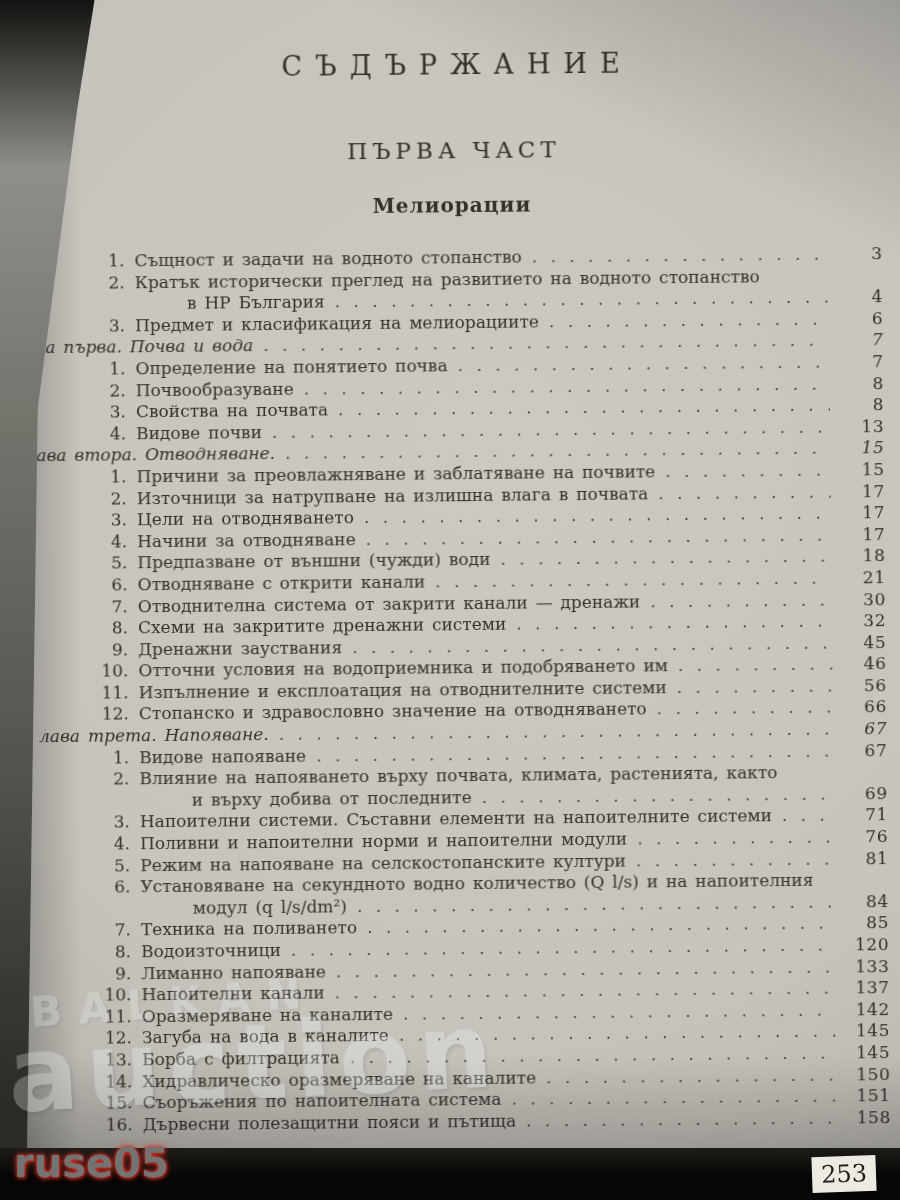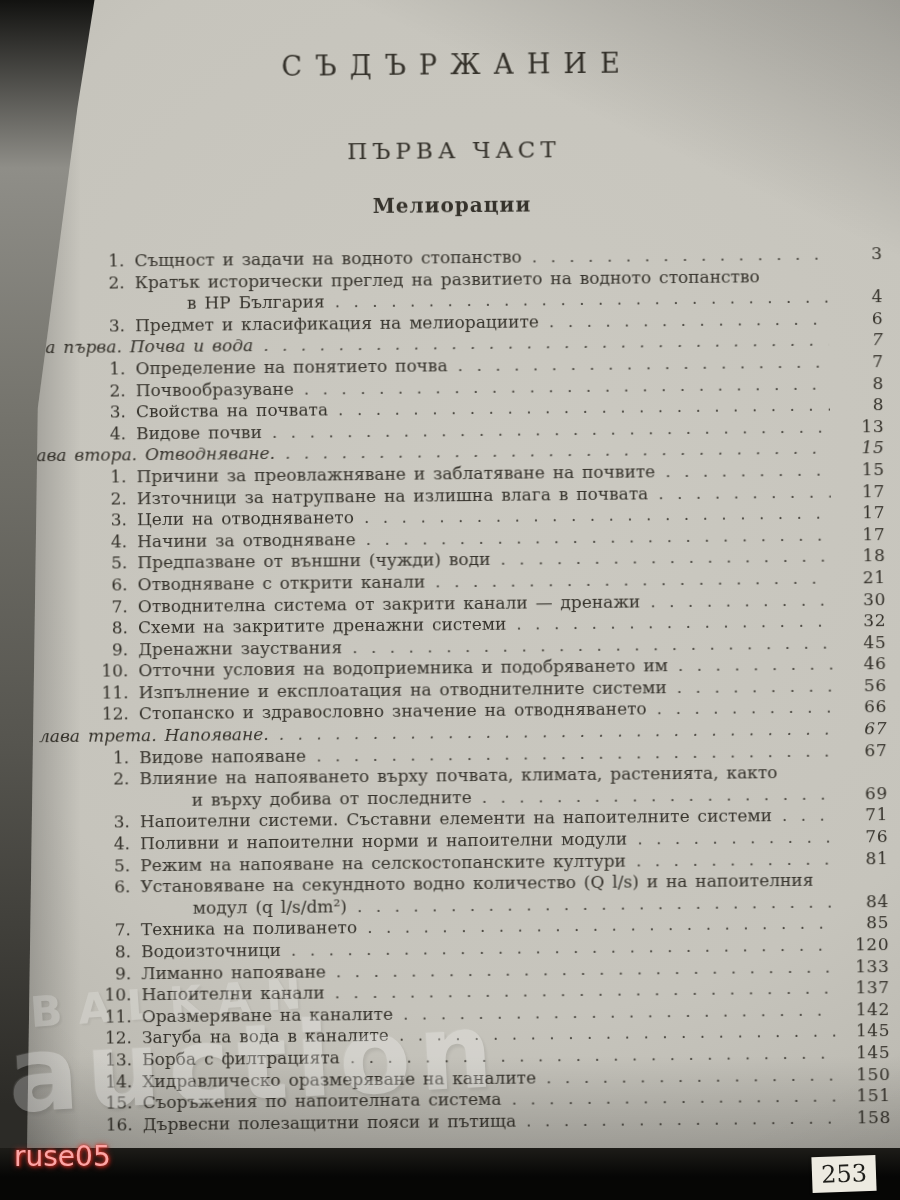--- a/index.html
+++ b/index.html
@@ -80,21 +80,21 @@
     text-shadow:2px 2px 2px rgba(0,0,0,.25);
   }
   .wm-auction{
     left:8px;top:1002px;font-size:104px;font-weight:bold;letter-spacing:8px;
     opacity:.26;transform:rotate(-3deg);
     text-shadow:2px 3px 3px rgba(0,0,0,.28), -1px -1px 1px rgba(255,255,255,.35);
   }
   .seller{
     position:absolute;left:14px;top:1140px;
     font-family:"DejaVu Sans","Liberation Sans",sans-serif;
-    font-size:28px;font-weight:normal;color:#fca5a5;
+    font-size:40px;font-weight:bold;color:#737373;
     text-shadow:0 0 3px var(--seller),0 0 6px var(--seller),2px 2px 3px rgba(110,15,8,.7);
   }
   .label{
     position:absolute;left:812px;top:1156px;width:64px;height:36px;
     background:var(--label);color:#1f1e1b;display:flex;align-items:center;justify-content:center;
     font-size:24px;transform:rotate(-2deg);box-shadow:0 1px 3px rgba(0,0,0,.6);
   }
 </style>
 </head>
 <body>

